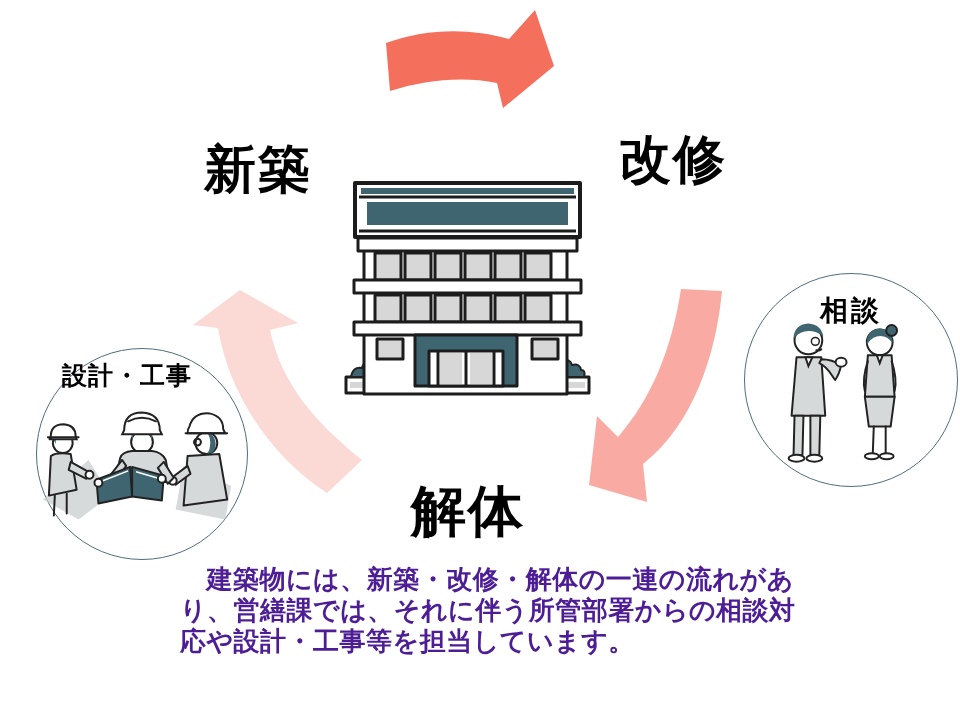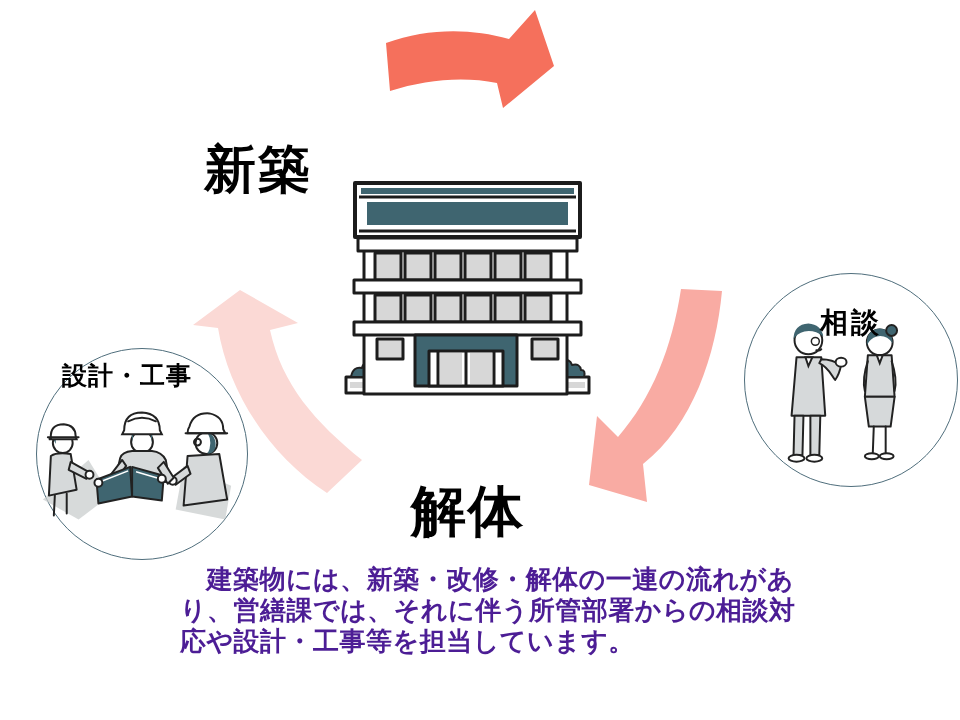--- a/index.html
+++ b/index.html
@@ -39,21 +39,21 @@
     position:absolute;border-radius:50%;background:#fff;
     border:1.5px solid var(--circle-border);box-sizing:border-box;
   }
   #circle-design{left:36px;top:348px;width:212px;height:212px;}
   #circle-consult{left:744px;top:273px;width:214px;height:214px;}
   .badge-label{
     position:absolute;font-weight:bold;color:#000;white-space:nowrap;
     text-align:center;
   }
   #label-design{left:36px;top:359px;width:182px;font-size:25px;letter-spacing:1px;}
-  #label-consult{left:744px;top:304px;width:214px;font-size:28px;letter-spacing:3px;}
+  #label-consult{left:744px;top:292px;width:214px;font-size:28px;letter-spacing:3px;}
   .figure-svg{position:absolute;left:0;top:0;width:100%;height:100%;}
   .fig-gray{fill:var(--figure-gray);stroke:#222;stroke-width:2;stroke-linejoin:round;}
   .fig-line{fill:none;stroke:#222;stroke-width:2;stroke-linecap:round;}
   .fig-white{fill:#fff;stroke:#222;stroke-width:2;}
   .fig-teal{fill:var(--teal);}
   .fig-teal-s{fill:var(--teal);stroke:#222;stroke-width:2;stroke-linejoin:round;}
   .fig-shadow{fill:var(--shadow-gray);opacity:.75;}
 
   
   #caption{
@@ -121,20 +121,21 @@
     <g>
       <rect class="white-f bl4" x="10" y="2" width="225" height="54"></rect>
       <rect class="teal-f" x="16" y="7" width="213" height="6"></rect>
       <line class="bl" x1="14" y1="16" x2="231" y2="16"></line>
       <rect class="teal-f" x="22" y="21" width="201" height="23"></rect>
       <line class="bl" x1="14" y1="50" x2="231" y2="50"></line>
     </g>
   </svg>
 
   <div id="stage-shinchiku" class="stage-label">新築</div>
+  <div id="stage-kaishu" class="stage-label">改修</div>
   <div id="stage-kaitai" class="stage-label">解体</div>
 
   <div id="circle-design" class="badge-circle">
     <svg class="figure-svg" viewBox="0 0 212 212">
       <path class="fig-shadow" d="M6 152 L52 112 L74 148 L42 172 Z"></path>
       <path class="fig-shadow" d="M148 118 L196 138 L190 172 L140 162 Z"></path>
 
       <g>
         <circle class="fig-white" cx="26" cy="95" r="10"></circle>
         <path class="fig-teal" d="M17 92 Q15 84 23 83 Q18 88 19 96 Z"></path>

